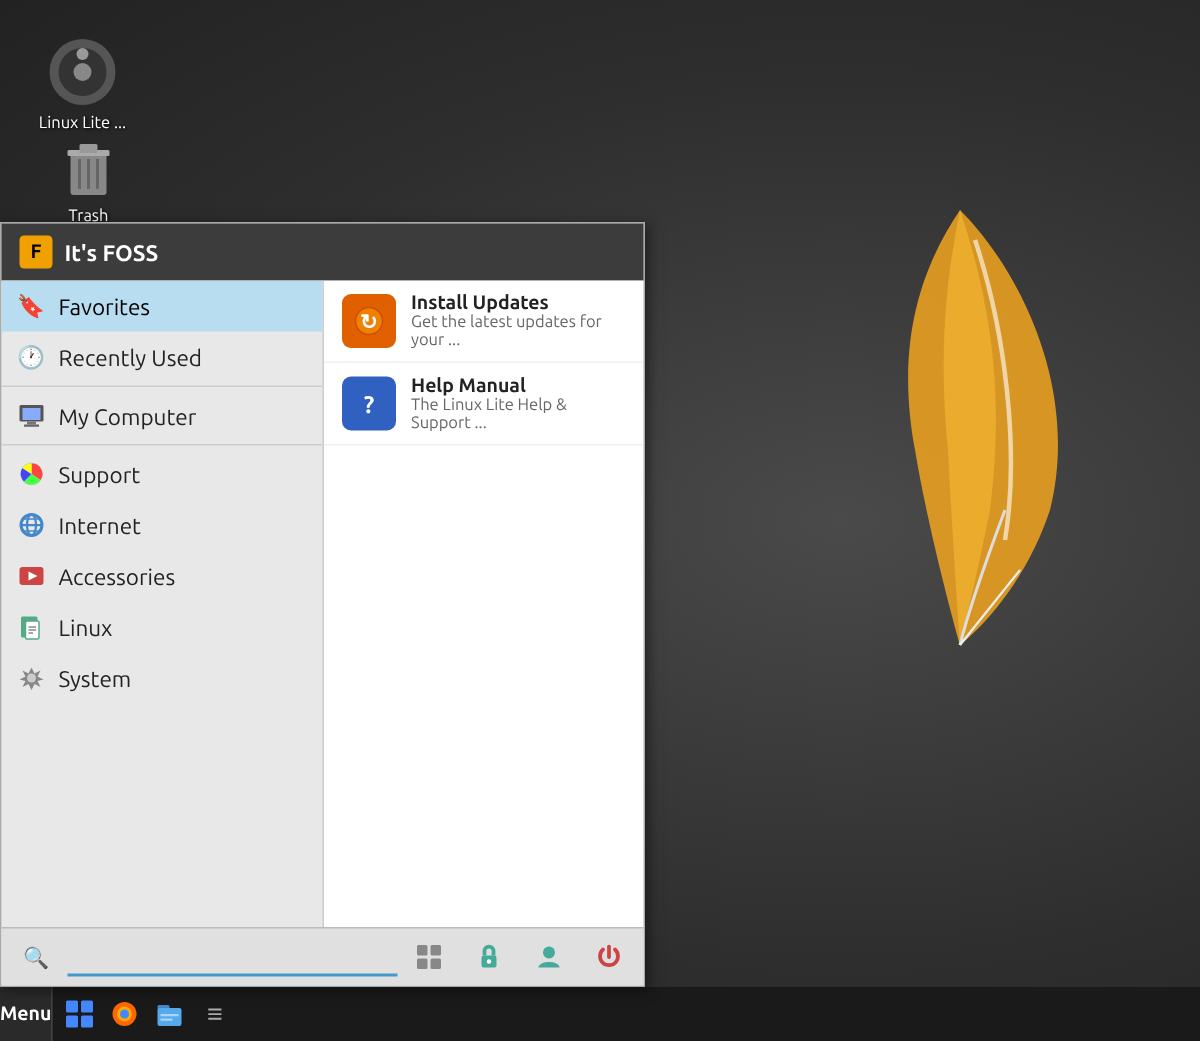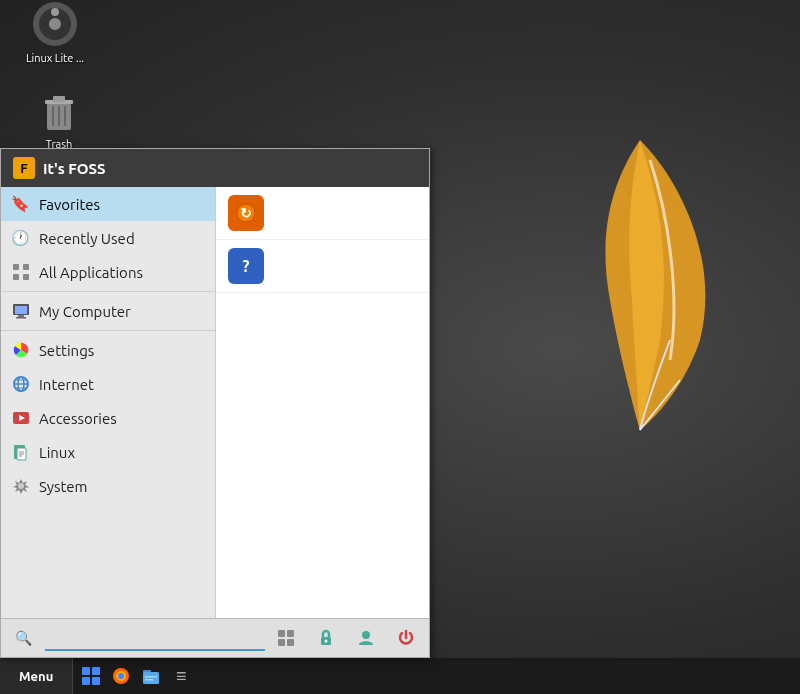--- a/index.html
+++ b/index.html
@@ -55,21 +55,21 @@
       background: #1a1a1a;
       display: flex;
       align-items: center;
       z-index: 100;
     }
     .taskbar-menu {
       background: #2a2a2a;
       color: #fff;
       font-size: 13px;
       font-weight: bold;
-      padding: 0 19px;
+      padding: 0 0;
       height: 100%;
       display: flex;
       align-items: center;
       cursor: pointer;
       border-right: 1px solid #444;
     }
     .taskbar-icons {
       display: flex;
       align-items: center;
       padding: 0 6px;
@@ -263,21 +263,21 @@
       <path d="M0,-140 C40,-100 80,-20 60,60 C40,120 0,150 0,150 C0,150 -20,80 -30,20 C-45,-60 -20,-110 0,-140 Z" fill="#e8a020" opacity="0.9"></path>
       <path d="M0,-140 C20,-80 30,-20 20,60 C10,110 0,150 0,150 C0,150 -5,80 -8,20 C-15,-50 -8,-100 0,-140 Z" fill="#f0b030" opacity="0.8"></path>
 
       <path d="M0,150 C5,130 15,100 30,60" stroke="#ddd" stroke-width="2" fill="none"></path>
       <path d="M0,150 L40,100" stroke="#eee" stroke-width="1.5" fill="none"></path>
 
       <path d="M10,-120 C30,-60 40,20 30,80" stroke="#fff" stroke-width="3" fill="none" opacity="0.6"></path>
     </g>
   </svg>
 
-  <div class="desktop-icon" style="top: 0; left: 15px;">
+  <div class="desktop-icon" style="top: 24px; left: 15px;">
     <div class="icon-img">
       <svg width="48" height="48" viewBox="0 0 48 48">
         <circle cx="24" cy="24" r="22" fill="#555"></circle>
         <circle cx="24" cy="24" r="16" fill="#333"></circle>
         <circle cx="24" cy="24" r="6" fill="#888"></circle>
         <circle cx="24" cy="12" r="4" fill="#999"></circle>
       </svg>
     </div>
     <span class="icon-label">Linux Lite ...</span>
   </div>
@@ -312,31 +312,20 @@
         <div class="sidebar-item active">
           <span class="si-icon">🔖</span>
           <span class="si-label">Favorites</span>
         </div>
 
         <div class="sidebar-item">
           <span class="si-icon">🕐</span>
           <span class="si-label">Recently Used</span>
         </div>
 
-        <div class="sidebar-item">
-          <span class="si-icon">
-            <svg width="18" height="18" viewBox="0 0 18 18">
-              <rect x="1" y="1" width="6" height="6" fill="#888" rx="1"></rect>
-              <rect x="11" y="1" width="6" height="6" fill="#888" rx="1"></rect>
-              <rect x="1" y="11" width="6" height="6" fill="#888" rx="1"></rect>
-              <rect x="11" y="11" width="6" height="6" fill="#888" rx="1"></rect>
-            </svg>
-          </span>
-          <span class="si-label">All Applications</span>
-        </div>
 
         <div class="sidebar-divider"></div>
 
         <div class="sidebar-item">
           <span class="si-icon">
             <svg width="18" height="18" viewBox="0 0 18 18">
               <rect x="1" y="2" width="16" height="11" rx="1" fill="#555"></rect>
               <rect x="3" y="4" width="12" height="8" fill="#8af"></rect>
               <rect x="6" y="13" width="6" height="2" fill="#777"></rect>
               <rect x="4" y="15" width="10" height="1.5" fill="#666"></rect>
@@ -352,21 +341,21 @@
         <div class="sidebar-item">
           <span class="si-icon">
             <svg width="18" height="18" viewBox="0 0 18 18">
               <circle cx="9" cy="9" r="7" fill="none" stroke="#ccc" stroke-width="1"></circle>
               <path d="M9,9 L9,2 A7,7 0 0,1 15,13 Z" fill="#f44"></path>
               <path d="M9,9 L15,13 A7,7 0 0,1 4,14 Z" fill="#4f4"></path>
               <path d="M9,9 L4,14 A7,7 0 0,1 3,5 Z" fill="#44f"></path>
               <path d="M9,9 L3,5 A7,7 0 0,1 9,2 Z" fill="#ff0"></path>
             </svg>
           </span>
-          <span class="si-label">Settings</span>
+          <span class="si-label">Support</span>
         </div>
 
         <div class="sidebar-item">
           <span class="si-icon">
             <svg width="18" height="18" viewBox="0 0 18 18">
               <circle cx="9" cy="9" r="7" fill="none" stroke="#48c" stroke-width="2"></circle>
               <ellipse cx="9" cy="9" rx="3" ry="7" fill="none" stroke="#48c" stroke-width="1.5"></ellipse>
               <line x1="2" y1="9" x2="16" y2="9" stroke="#48c" stroke-width="1.5"></line>
               <line x1="3" y1="5" x2="15" y2="5" stroke="#48c" stroke-width="1"></line>
               <line x1="3" y1="13" x2="15" y2="13" stroke="#48c" stroke-width="1"></line>
@@ -413,28 +402,36 @@
       <div class="menu-content">
 
         <div class="content-item">
           <div class="ci-icon" style="background:#e06000; border-radius:6px;">
             <svg width="28" height="28" viewBox="0 0 28 28">
               <circle cx="14" cy="14" r="12" fill="#e06000"></circle>
               <circle cx="14" cy="14" r="9" fill="#f08000" stroke="#cc5000" stroke-width="1"></circle>
               <text x="14" y="19" text-anchor="middle" fill="#fff" font-size="14" font-weight="bold">↻</text>
             </svg>
           </div>
+          <div class="ci-text">
+            <div class="ci-title">Install Updates</div>
+            <div class="ci-desc">Get the latest updates for your ...</div>
+          </div>
         </div>
 
         <div class="content-item">
           <div class="ci-icon" style="background:#3060c0; border-radius:6px;">
             <svg width="28" height="28" viewBox="0 0 28 28">
               <circle cx="14" cy="14" r="12" fill="#3060c0"></circle>
               <text x="14" y="20" text-anchor="middle" fill="#fff" font-size="16" font-weight="bold">?</text>
             </svg>
+          </div>
+          <div class="ci-text">
+            <div class="ci-title">Help Manual</div>
+            <div class="ci-desc">The Linux Lite Help &amp; Support ...</div>
           </div>
         </div>
 
       </div>
     </div>
 
     <div class="menu-footer">
       <div class="footer-icon" style="font-size:14px; color:#555;">🔍</div>
       <input type="text" placeholder="" style="border-bottom: 2px solid rgb(68, 153, 204);">
       <div class="menu-footer-icons">

